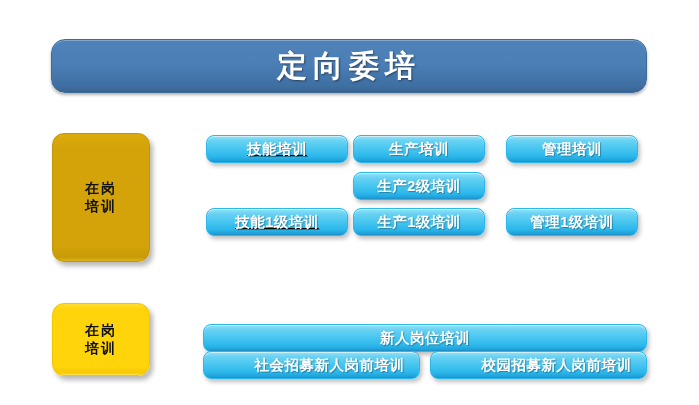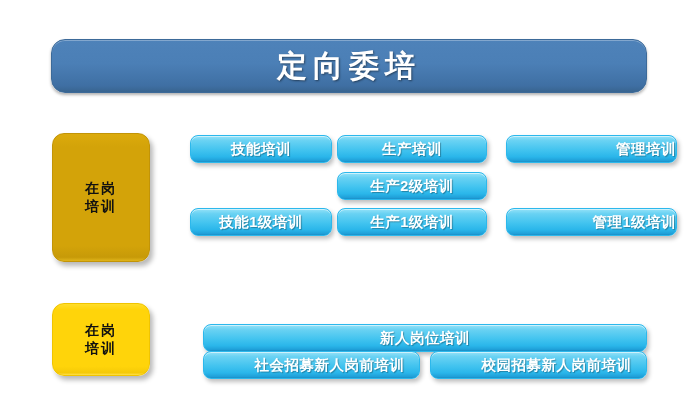--- a/index.html
+++ b/index.html
@@ -117,23 +117,23 @@
     color: #ffffff;
     font-size: 14.5px;
     font-weight: bold;
     letter-spacing: 0.5px;
     white-space: nowrap;
     text-shadow: 1px 1px 1px rgba(0,0,0,0.30);
     line-height: 1;
   }
 
   
-  .col-1 { left: 190px; width: 142px; }
-  .col-2 { left: 337px; width: 150px; }
-  .col-3 { left: 506px; width: 171px; justify-content: flex-end; }
+  .col-1 { left: 206px; width: 142px; text-decoration: underline; }
+  .col-2 { left: 353px; width: 132px; }
+  .col-3 { left: 506px; width: 132px; }
 
   .row-1 { top: 135px; }
   .row-2 { top: 172px; }
   .row-3 { top: 208px; }
   .row-4 { top: 245px; }
 
   .full-width { left: 203px; width: 444px; }
 
   .row-b1 { top: 324px; }
   .row-b2 { top: 351px; padding-left: 36px; }

